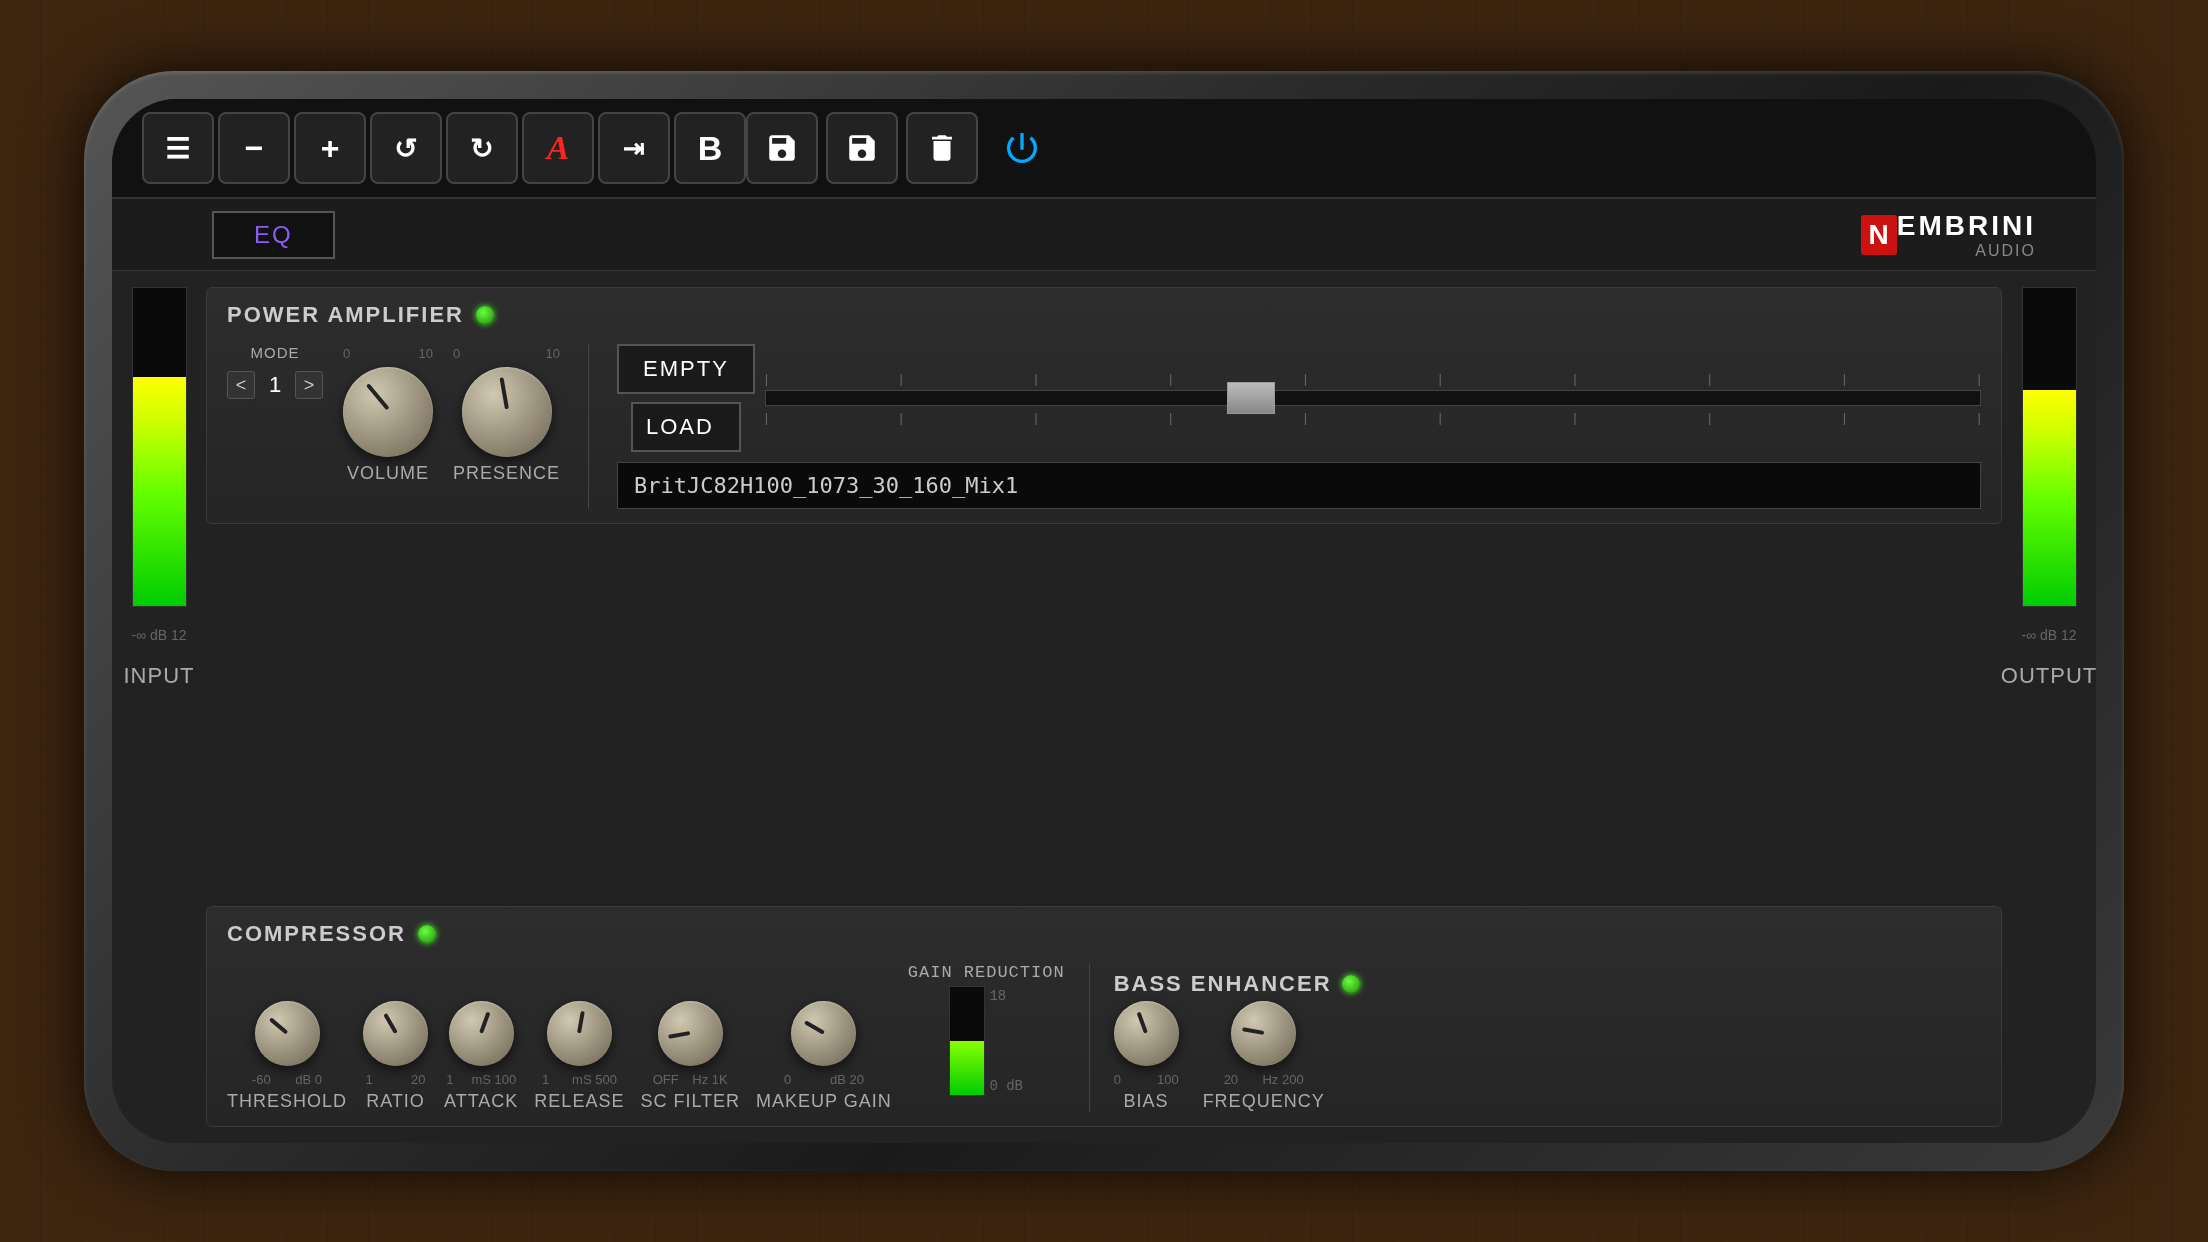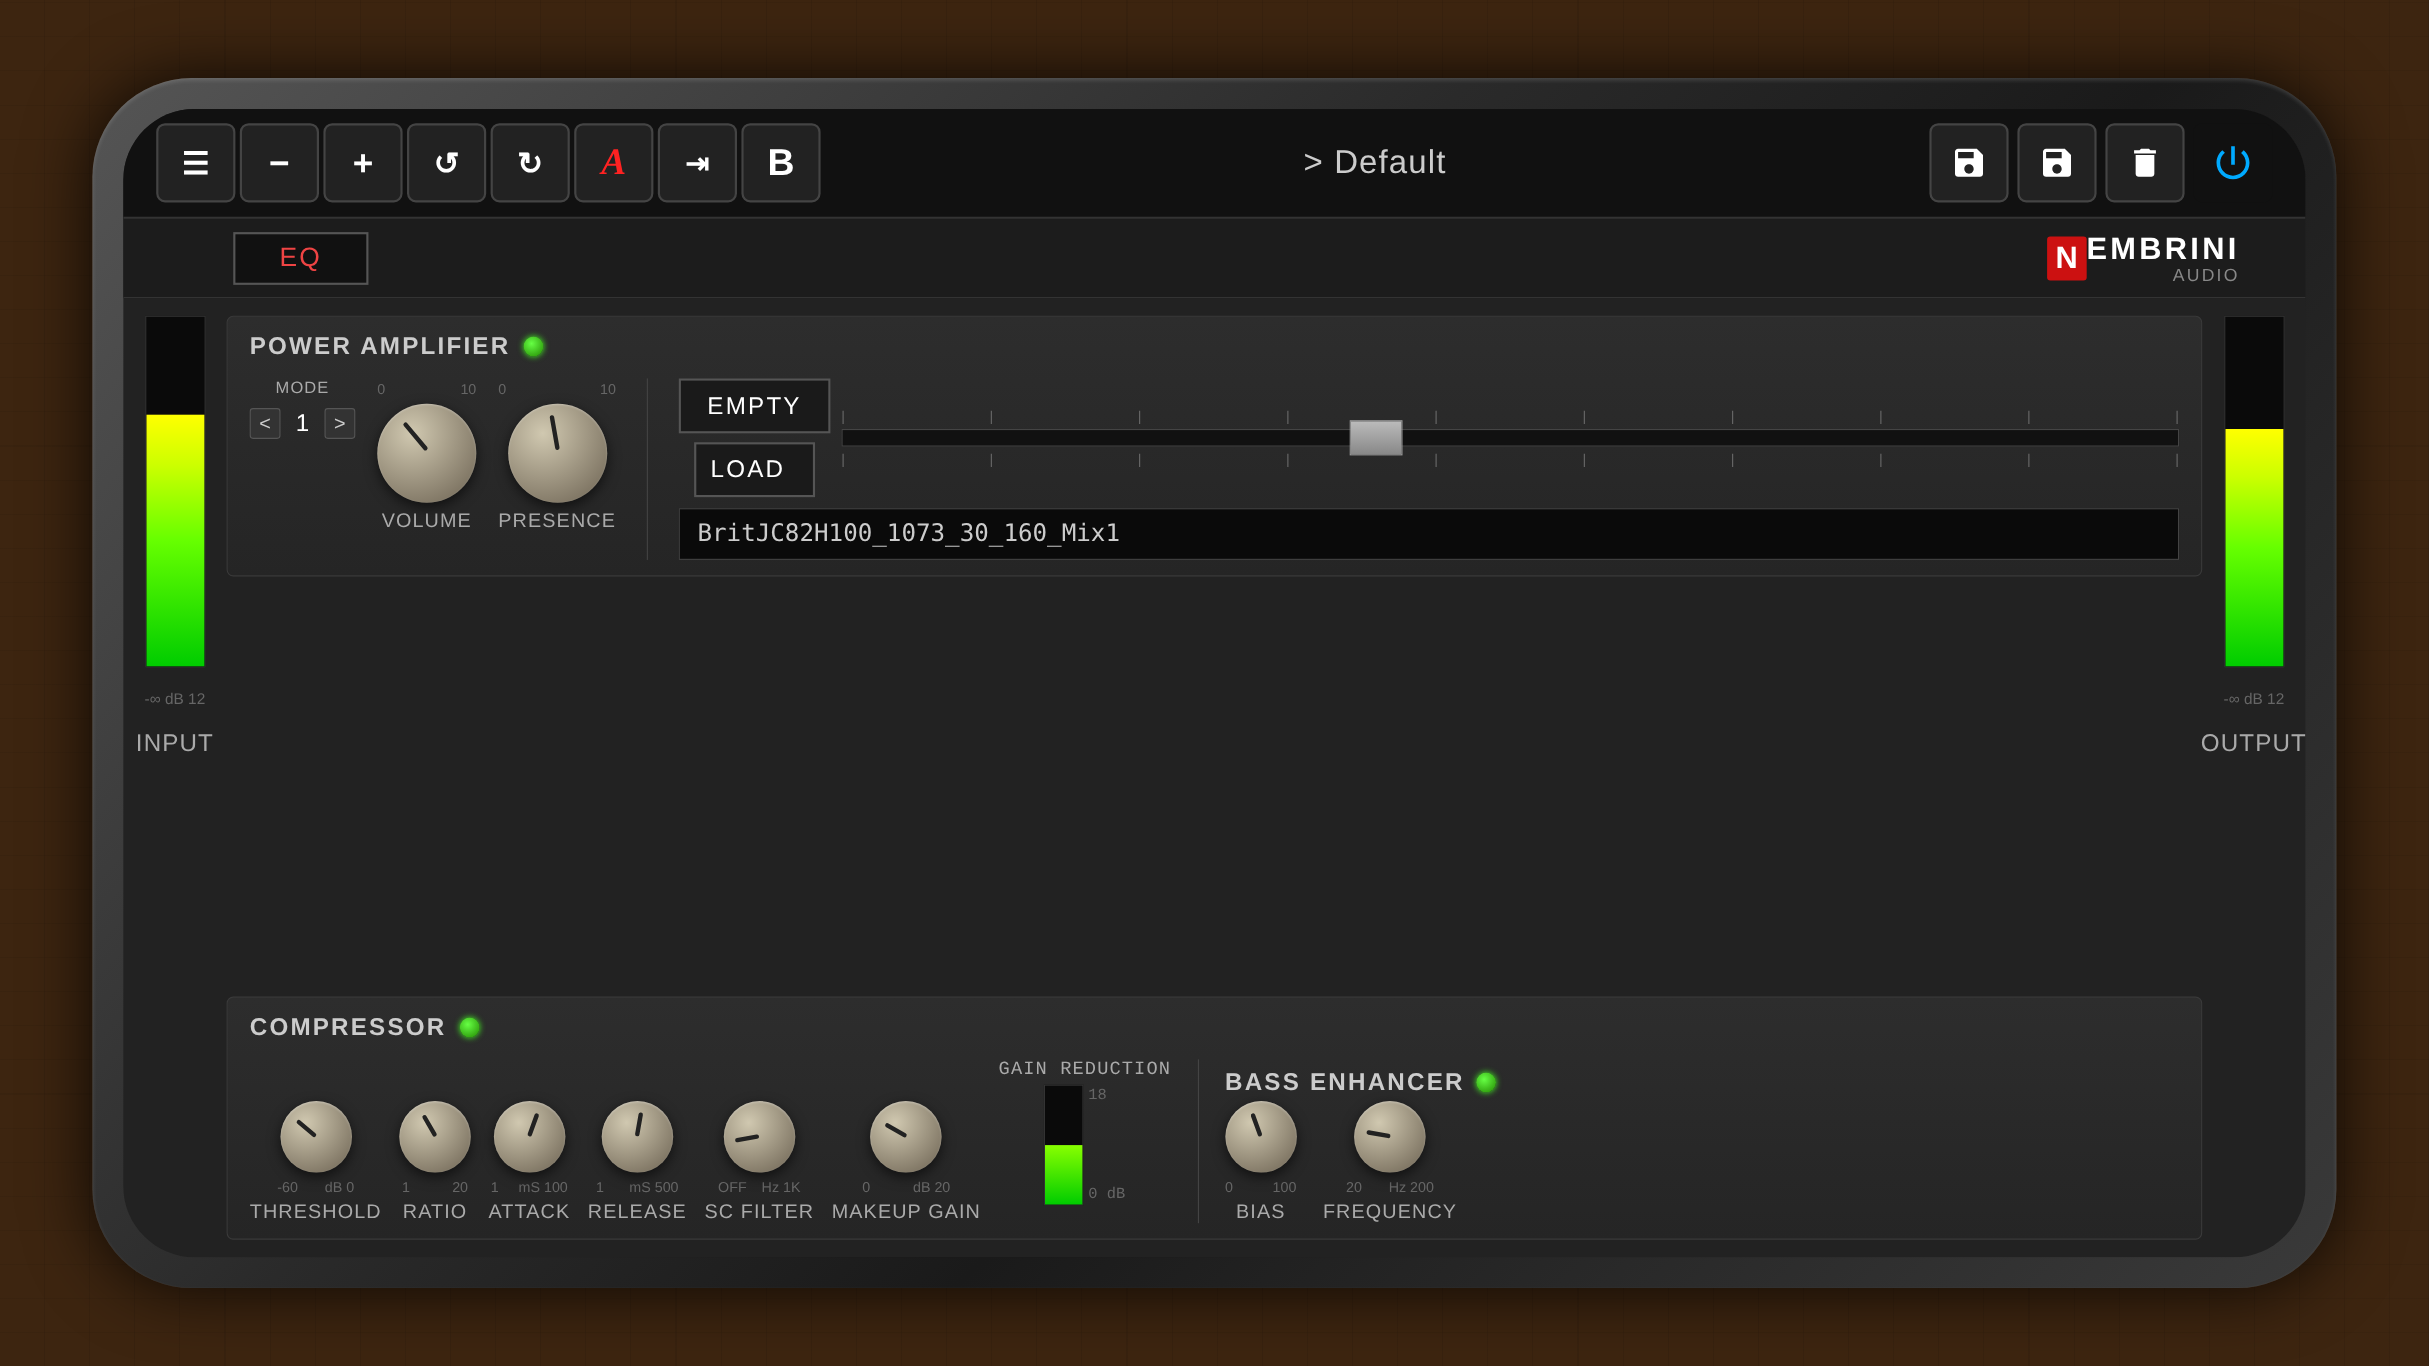--- a/index.html
+++ b/index.html
@@ -141,21 +141,21 @@
       color: white;
       font-size: 40px;
       font-weight: 300;
       letter-spacing: 4px;
       flex: 1;
       padding-left: 120px;
     }
     .eq-btn {
       background: #111;
       border: 2px solid #555;
-      color: #ef4444;
+      color: #8b5cf6;
       font-size: 24px;
       padding: 8px 40px;
       cursor: pointer;
       letter-spacing: 2px;
     }
     .brand-logo {
       margin-left: auto;
       padding-right: 30px;
       display: flex;
       align-items: center;
@@ -450,23 +450,20 @@
             <span>A</span>
           </div>
           <div class="toolbar-btn" style="font-size:26px;">
             <span>⇥</span>
           </div>
           <div class="toolbar-btn" style="font-size:34px;font-weight:bold;">
             <span>B</span>
           </div>
         </div>
 
-        <div class="toolbar-center">
-          <span class="preset-display">&gt; Default</span>
-        </div>
 
         <div class="toolbar-right">
           <div class="toolbar-icon-btn">
             <svg width="34" height="34" viewBox="0 0 24 24" fill="white">
               <path d="M17 3H5c-1.1 0-2 .9-2 2v14c0 1.1.9 2 2 2h14c1.1 0 2-.9 2-2V7l-4-4zm-5 16c-1.66 0-3-1.34-3-3s1.34-3 3-3 3 1.34 3 3-1.34 3-3 3zm3-10H5V5h10v4z"></path>
             </svg>
           </div>
           <div class="toolbar-icon-btn">
             <svg width="34" height="34" viewBox="0 0 24 24" fill="white">
               <path d="M17 3H5c-1.1 0-2 .9-2 2v14c0 1.1.9 2 2 2h14c1.1 0 2-.9 2-2V7l-4-4zm-5 16c-1.66 0-3-1.34-3-3s1.34-3 3-3 3 1.34 3 3-1.34 3-3 3zm3-10H5V5h10v4z"></path>

